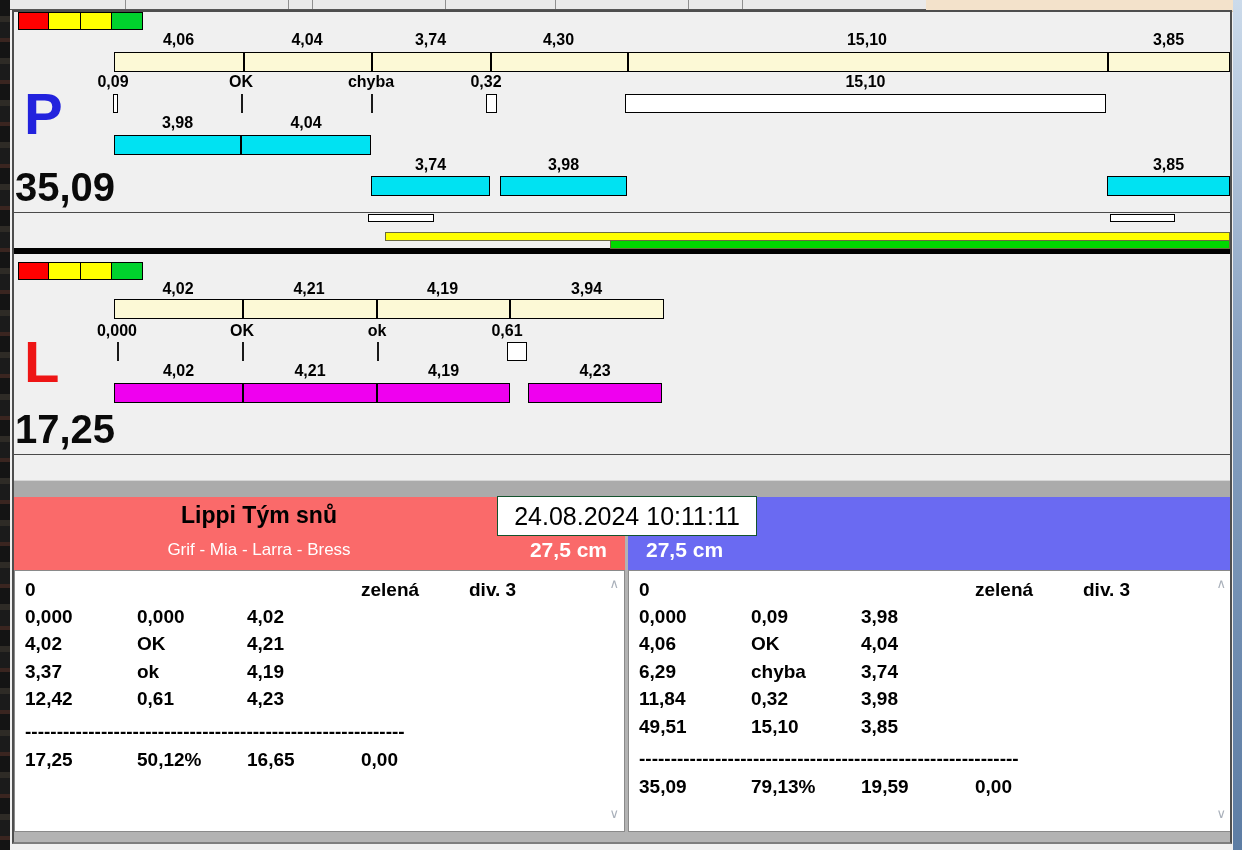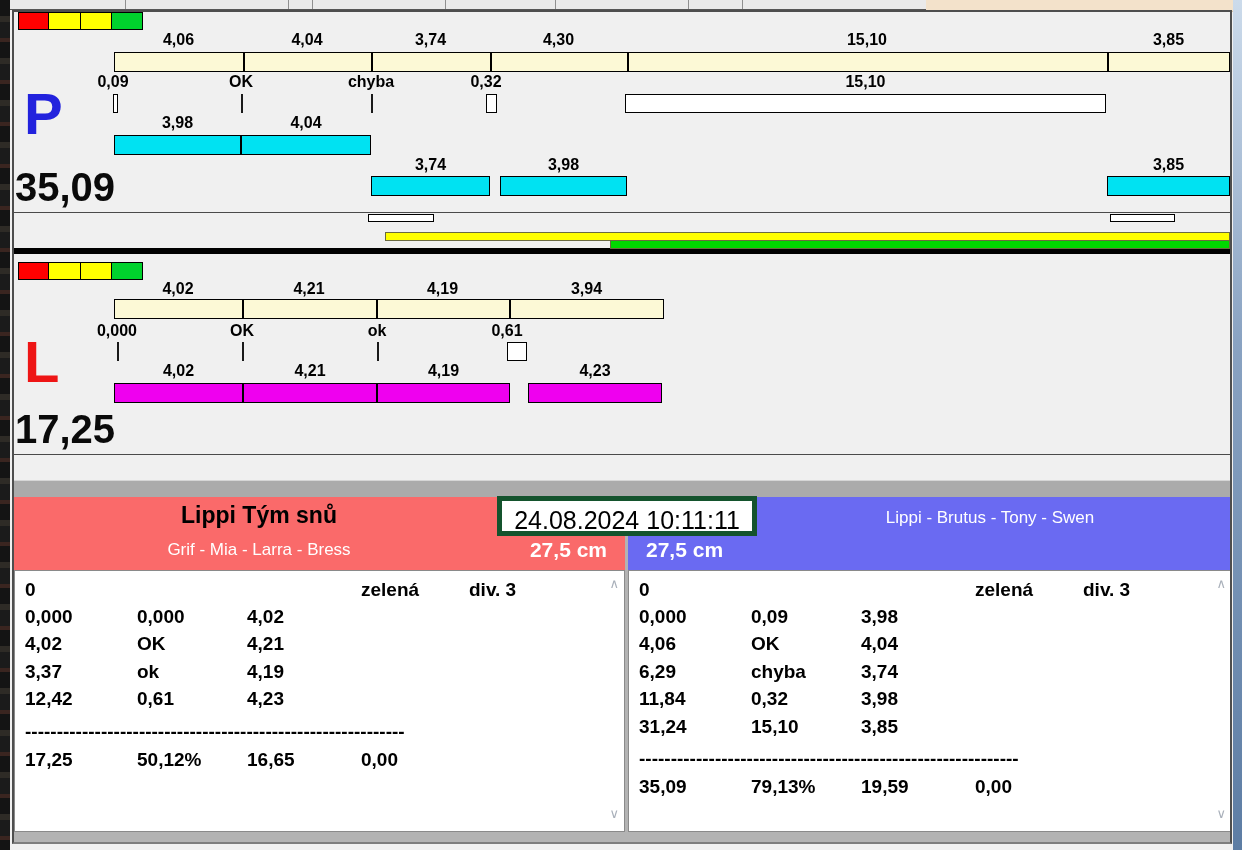--- a/index.html
+++ b/index.html
@@ -19,21 +19,21 @@
   .team-panel{top:497px;height:73px;}
   .team-left{left:14px;width:611px;}
   .team-right{left:628px;width:604px;}
   .team-name{margin-top:5px;font-size:23px;font-weight:bold;color:#000;text-align:center;white-space:nowrap;}
   .team-members{margin-top:11px;font-size:17px;font-weight:normal;color:#fff;text-align:center;white-space:nowrap;}
   .team-left .team-name,.team-left .team-members{width:490px;}
   .team-right .team-name,.team-right .team-members{padding-left:120px;}
   .team-distance{position:absolute;top:41px;font-size:21px;font-weight:bold;color:#fff;white-space:nowrap;}
   .team-left .team-distance{right:18px;}
   .team-right .team-distance{left:18px;}
-  .datetime-box{left:497px;top:496px;width:260px;height:40px;background:#fff;border:5px solid #14532d;
+  .datetime-box{left:497px;top:496px;width:260px;height:40px;background:#fff;border:1px solid #14532d;
     font-size:25px;text-align:center;line-height:39px;white-space:nowrap;}
   .rtable{top:570px;height:262px;background:#fff;border:1px solid #8a8a8a;overflow:hidden;}
   .rtable-left{left:14px;width:611px;}
   .rtable-right{left:628px;width:604px;}
   .cell{position:absolute;font-size:19px;font-weight:bold;white-space:nowrap;line-height:22px;}
   .scroll-arrow{position:absolute;font-size:13px;color:#a9b0ba;line-height:13px;cursor:default;}
   .lbl{position:absolute;font-size:16px;font-weight:bold;text-align:center;line-height:18px;white-space:nowrap;box-sizing:border-box;}
   .ruler{position:absolute;background:#fcf9d6;border:1px solid #000;box-sizing:border-box;}
   .ruler-div{position:absolute;top:0;width:2px;height:100%;background:#000;}
   .tick{position:absolute;width:2px;background:#1a1a1a;}
@@ -151,21 +151,20 @@
       <div class="big-total" style="left: 15px; top: 408px;">17,25</div>
       <div class="hline" style="left: 14px; top: 454px; width: 1216px;"></div>
     </div>
 
   <div class="abs team-panel team-left" id="team-left" style="background: rgb(250, 106, 106);">
     <div class="team-name">Lippi Tým snů</div>
     <div class="team-members">Grif - Mia - Larra - Bress</div>
     <div class="team-distance">27,5 cm</div>
   </div>
   <div class="abs team-panel team-right" id="team-right" style="background: rgb(106, 106, 242);">
-    <div class="team-members">Lippi - Brutus - Tony - Swen</div>
     <div class="team-distance">27,5 cm</div>
   </div>
   <div class="abs datetime-box">24.08.2024 10:11:11</div>
 
   <div class="abs rtable rtable-left" id="table0">
       <div class="cell" style="left: 10px; top: 8px; width: 110px;">0</div>
       <div class="cell" style="left: 346px; top: 8px; width: 110px;">zelená</div>
       <div class="cell" style="left: 454px; top: 8px; width: 140px;">div. 3</div>
       <div class="cell" style="left: 10px; top: 35px; width: 110px;">0,000</div>
       <div class="cell" style="left: 122px; top: 35px; width: 110px;">0,000</div>
@@ -196,21 +195,21 @@
       <div class="cell" style="left: 232px; top: 35px; width: 110px;">3,98</div>
       <div class="cell" style="left: 10px; top: 62.4px; width: 110px;">4,06</div>
       <div class="cell" style="left: 122px; top: 62.4px; width: 110px;">OK</div>
       <div class="cell" style="left: 232px; top: 62.4px; width: 110px;">4,04</div>
       <div class="cell" style="left: 10px; top: 89.8px; width: 110px;">6,29</div>
       <div class="cell" style="left: 122px; top: 89.8px; width: 110px;">chyba</div>
       <div class="cell" style="left: 232px; top: 89.8px; width: 110px;">3,74</div>
       <div class="cell" style="left: 10px; top: 117.2px; width: 110px;">11,84</div>
       <div class="cell" style="left: 122px; top: 117.2px; width: 110px;">0,32</div>
       <div class="cell" style="left: 232px; top: 117.2px; width: 110px;">3,98</div>
-      <div class="cell" style="left: 10px; top: 144.6px; width: 110px;">31,24</div>
+      <div class="cell" style="left: 10px; top: 144.6px; width: 110px;">49,51</div>
       <div class="cell" style="left: 122px; top: 144.6px; width: 110px;">15,10</div>
       <div class="cell" style="left: 232px; top: 144.6px; width: 110px;">3,85</div>
       <div class="cell" style="left: 10px; top: 177px; width: 456px; overflow: hidden; letter-spacing: 0px;">------------------------------------------------------------</div>
       <div class="cell" style="left: 10px; top: 205px; width: 110px;">35,09</div>
       <div class="cell" style="left: 122px; top: 205px; width: 110px;">79,13%</div>
       <div class="cell" style="left: 232px; top: 205px; width: 110px;">19,59</div>
       <div class="cell" style="left: 346px; top: 205px; width: 110px;">0,00</div>
       <div class="scroll-arrow" style="right: 5px; top: 6px;">∧</div>
       <div class="scroll-arrow" style="right: 5px; top: 236px;">∨</div>
     </div>

